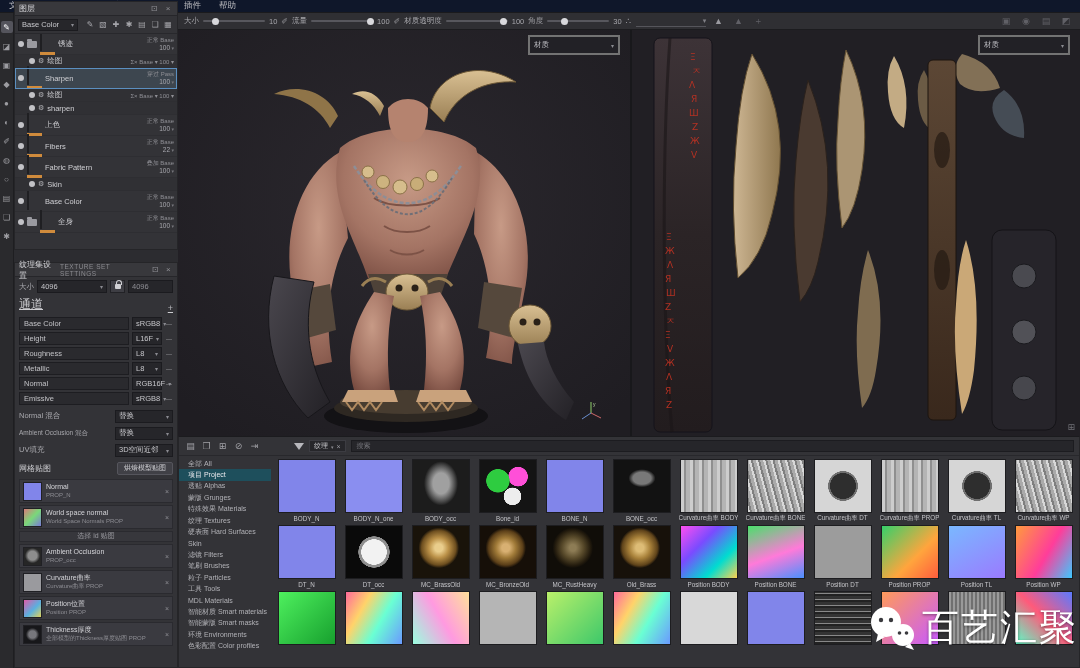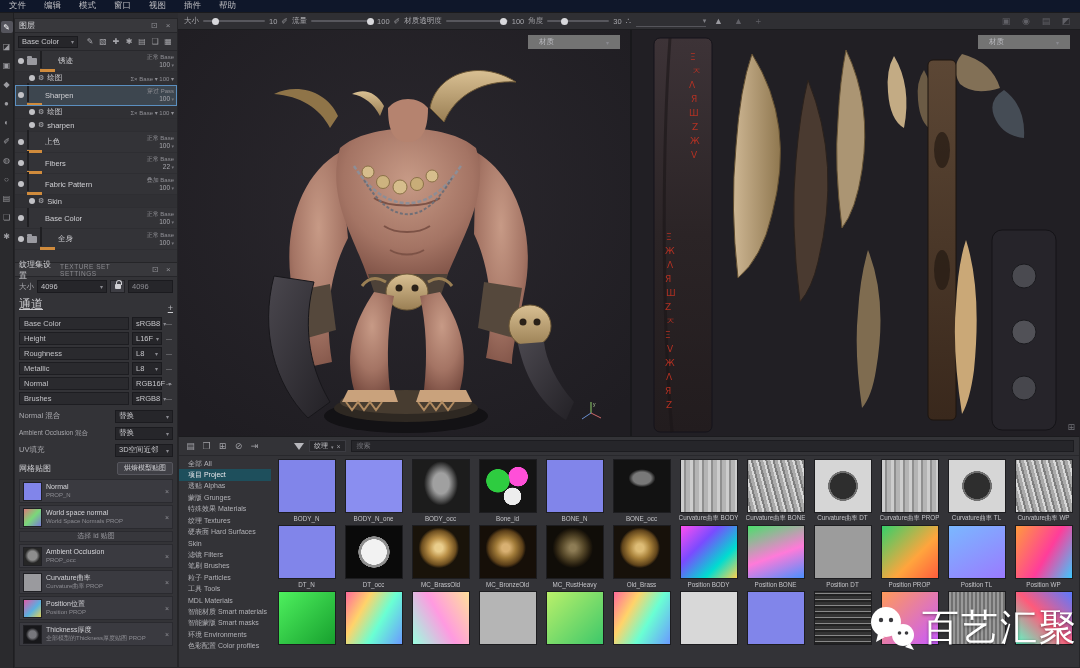--- a/index.html
+++ b/index.html
@@ -39,21 +39,21 @@
   .panel{position:absolute;background:#333337;border:1px solid #252528;}
   .panel-header{height:14px;display:flex;align-items:center;padding:0 4px;background:#38383c;
                 border-bottom:1px solid #26262a;font-size:8px;color:#d6d6da;gap:4px;}
   .panel-header .en{color:#8b8b90;font-size:6.5px;letter-spacing:.5px;}
   .panel-header .spacer{flex:1;}
   .hdr-icon{color:#8f8f94;font-size:8px;width:10px;text-align:center;}
   .hdr-icon.pin::before{content:"⊡";}
   .hdr-icon.close::before{content:"×";}
 
   
-  #layers-panel{left:14px;top:18px;width:164px;height:249px;}
+  #layers-panel{left:14px;top:1px;width:164px;height:249px;}
   .layers-toolbar{height:18px;display:flex;align-items:center;gap:3px;padding:0 3px;border-bottom:1px solid #28282c;}
   .channel-combo{width:62px;height:12px;background:#26262a;border:1px solid #1b1b1f;display:flex;
                  align-items:center;padding:0 3px;font-size:7.5px;color:#c8c8cc;}
   .channel-combo::after{content:"▾";margin-left:auto;font-size:6px;color:#8a8a90;}
   .lyr-tb-icon{font-size:8px;color:#a5a5aa;width:12px;text-align:center;}
   .lyr-tb-icon::before{content:attr(data-glyph);}
   .layer-list{overflow:hidden;}
   .layer-row{display:flex;align-items:center;gap:3px;padding:0 3px;height:21px;border-bottom:1px solid #2e2e32;}
   .layer-row[data-rowtype="effect"],.layer-row[data-rowtype="effectgear"]{height:13px;padding-left:14px;background:#303034;}
   .layer-row[data-selected="true"]{background:#3d464f;outline:1px solid #5b8fc0;outline-offset:-1px;}
@@ -122,22 +122,22 @@
   .mm-thumb[data-kind="wsn"]{background:linear-gradient(135deg,#d87a7a,#7ad87a 50%,#7a7ad8);}
   .mm-thumb[data-kind="ao"]{background:#262626;background-image:radial-gradient(circle at 50% 45%,#8d8d8d 0 35%,transparent 60%);}
   .mm-thumb[data-kind="curv"]{background:#9a9a9e;}
   .mm-thumb[data-kind="pos"]{background:linear-gradient(135deg,#e05aa8,#5ab0e0 55%,#e0d25a);}
   .mm-thumb[data-kind="thick"]{background:#17171a;background-image:radial-gradient(circle at 50% 50%,#77777c 0 30%,transparent 55%);}
 
   
   #viewport3d{position:absolute;left:178px;top:30px;width:452px;height:406px;background:#242227;overflow:hidden;}
   #viewport2d{position:absolute;left:632px;top:30px;width:448px;height:406px;background:#211f24;overflow:hidden;}
   .vsplit{position:absolute;left:630px;top:30px;width:2px;height:406px;background:#18181b;}
-  .shader-combo{position:absolute;top:5px;right:10px;width:92px;height:14px;background:#222126;
-                border:7px solid #737373;display:flex;align-items:center;padding:0 4px;font-size:7.5px;color:#b8b8bd;}
+  .shader-combo{position:absolute;top:5px;right:10px;width:92px;height:20px;background:#222126;
+                border:2px solid #737373;display:flex;align-items:center;padding:0 4px;font-size:7.5px;color:#b8b8bd;}
   .shader-combo::after{content:"▾";margin-left:auto;font-size:6px;color:#8a8a90;}
   .corner-icon{position:absolute;right:5px;bottom:4px;color:#6f6f75;font-size:9px;}
   .gizmo{position:absolute;right:26px;bottom:10px;}
 
   
   #shelf{left:178px;top:436px;right:0;bottom:0;border-top:1px solid #1b1b1e;}
   .shelf-toolbar{height:19px;display:flex;align-items:center;gap:5px;padding:0 5px;border-bottom:1px solid #28282c;}
   .shelf-tb-icon{font-size:9px;color:#a2a2a7;width:13px;text-align:center;}
   .shelf-tb-icon::before{content:attr(data-glyph);}
   .funnel{width:0;height:0;border-left:5px solid transparent;border-right:5px solid transparent;border-top:7px solid #b8b8bd;margin-left:28px;}
@@ -488,21 +488,21 @@
             <span class="minus-icon"></span>
           </div>
 
           <div class="chan-row">
             <span class="chan-name">Normal</span>
             <span class="sel-box chan-fmt">RGB16F</span>
             <span class="minus-icon"></span>
           </div>
 
           <div class="chan-row">
-            <span class="chan-name">Brushes</span>
+            <span class="chan-name">Emissive</span>
             <span class="sel-box chan-fmt">sRGB8</span>
             <span class="minus-icon"></span>
           </div>
         </div>
       <div class="mix-row">
         <span class="tss-label">Normal 混合</span>
         <span class="sel-box">替换</span>
       </div>
       <div class="mix-row">
         <span class="tss-label" style="font-size:6.5px">Ambient Occlusion 混合</span>

